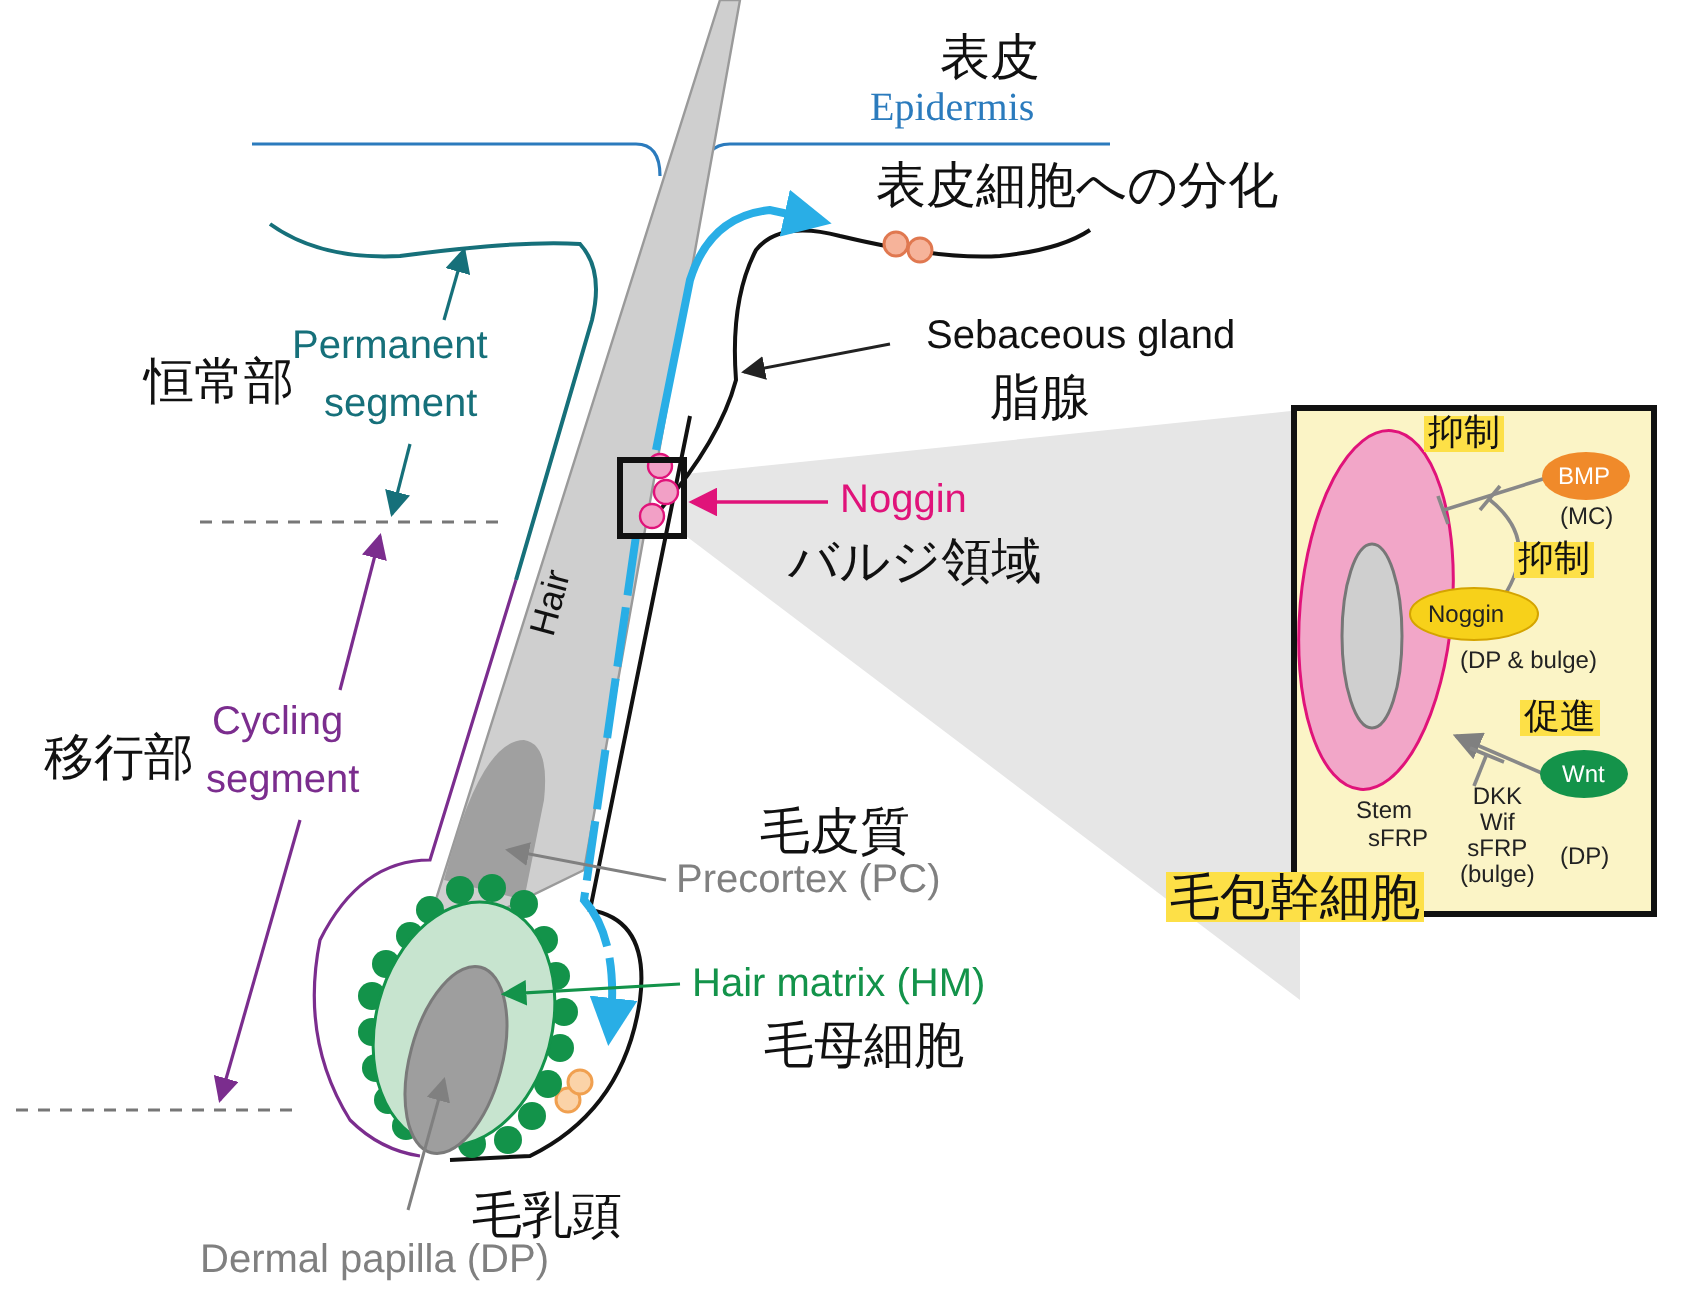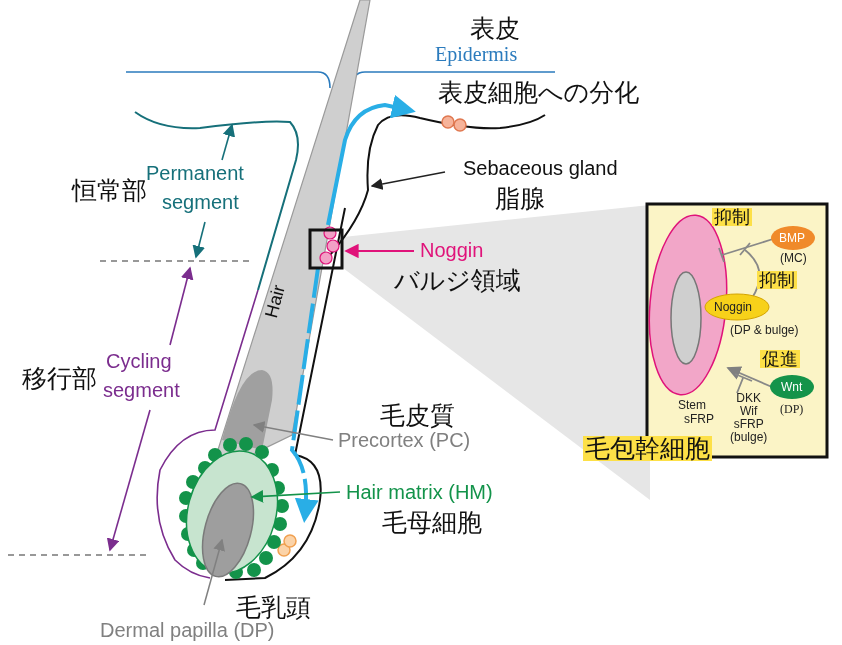--- a/index.html
+++ b/index.html
@@ -158,21 +158,21 @@
 <div class="lbl jp jp-box" style="left:583px;top:436px;">毛包幹細胞</div>
 
 <div class="lbl jp jp-box" style="left:712px;top:208px;font-size:18px;">抑制</div>
 <div class="lbl panel-txt" style="left:779px;top:232px;color:#fff;">BMP</div>
 <div class="lbl panel-txt" style="left:780px;top:252px;">(MC)</div>
 <div class="lbl jp jp-box" style="left:757px;top:271px;font-size:18px;">抑制</div>
 <div class="lbl panel-txt" style="left:714px;top:301px;">Noggin</div>
 <div class="lbl panel-txt" style="left:730px;top:324px;">(DP &amp; bulge)</div>
 <div class="lbl jp jp-box" style="left:760px;top:350px;font-size:18px;">促進</div>
 <div class="lbl panel-txt" style="left:781px;top:381px;color:#fff;">Wnt</div>
-<div class="lbl panel-txt" style="left:780px;top:403px;font-family:Liberation Serif, serif;">(DP)</div>
+<div class="lbl panel-txt" style="left:780px;top:422px;">(DP)</div>
 <div class="lbl panel-txt" style="left:678px;top:399px;">Stem</div>
 <div class="lbl panel-txt" style="left:684px;top:413px;">sFRP</div>
 <div class="lbl panel-txt" style="left:730px;top:392px;line-height:13px;">
   <div>DKK</div>
   <div>Wif</div>
   <div>sFRP</div>
   <div>(bulge)</div>
 </div>
 
 </body></html>

